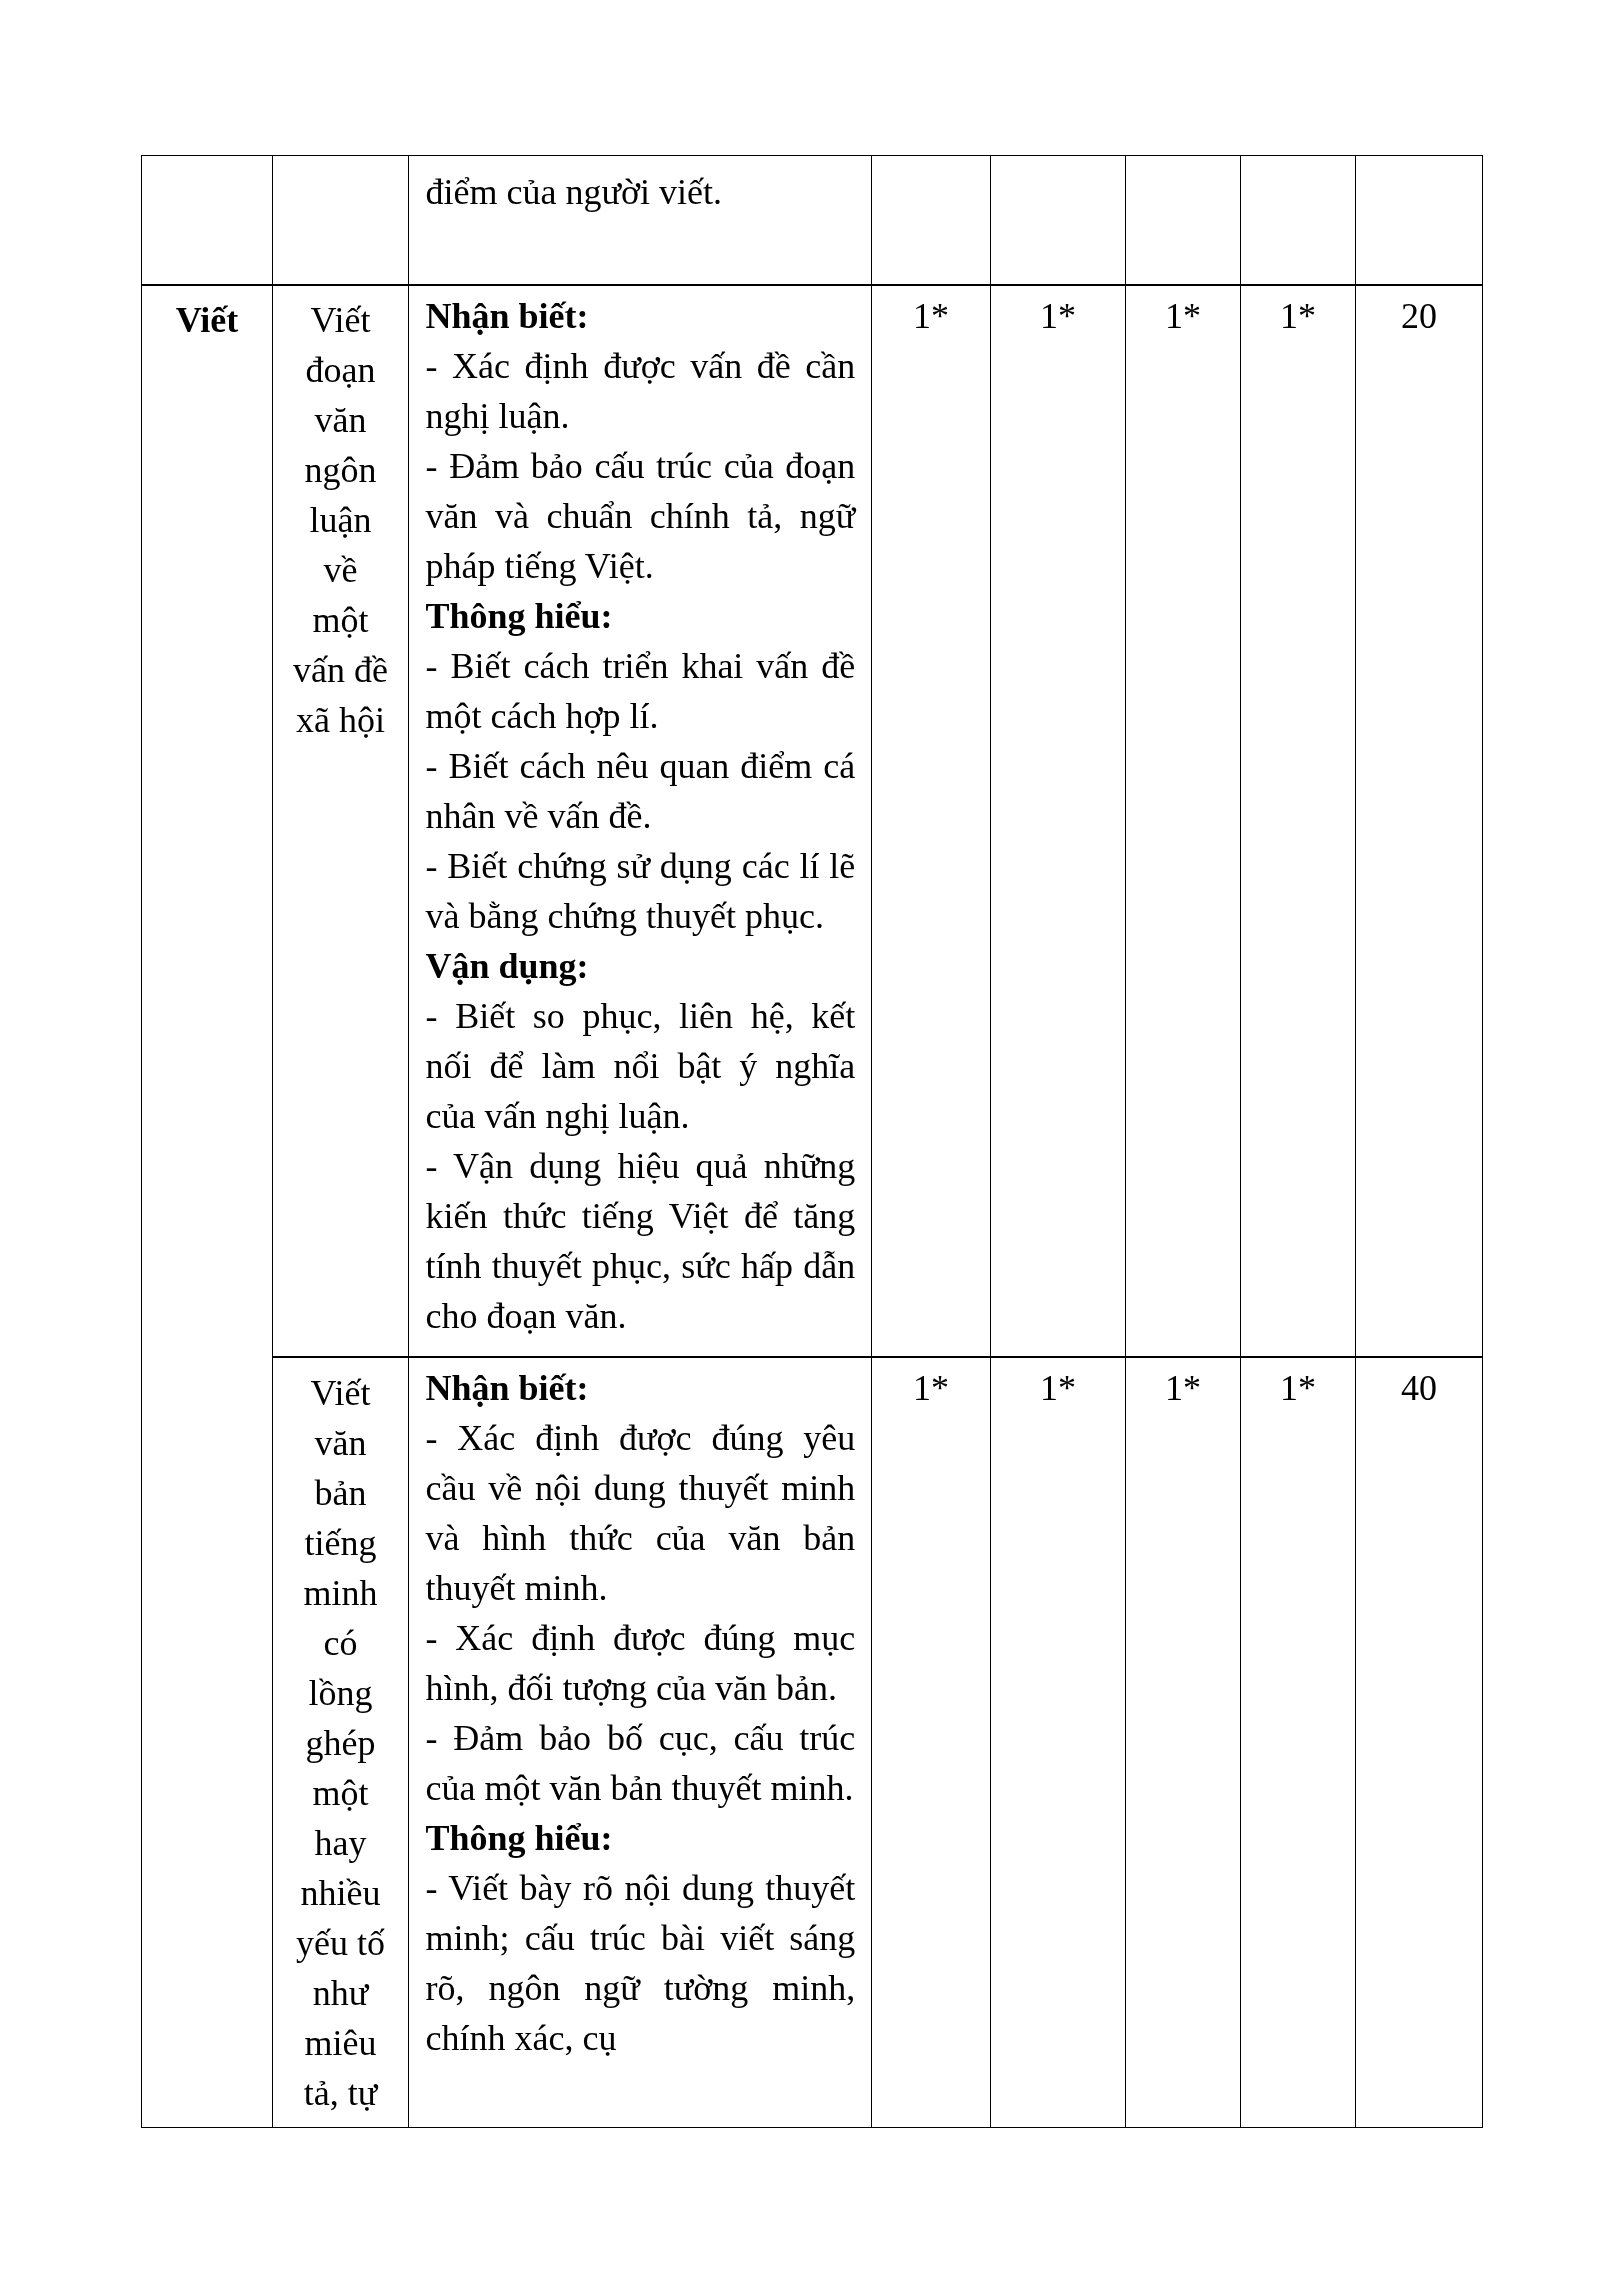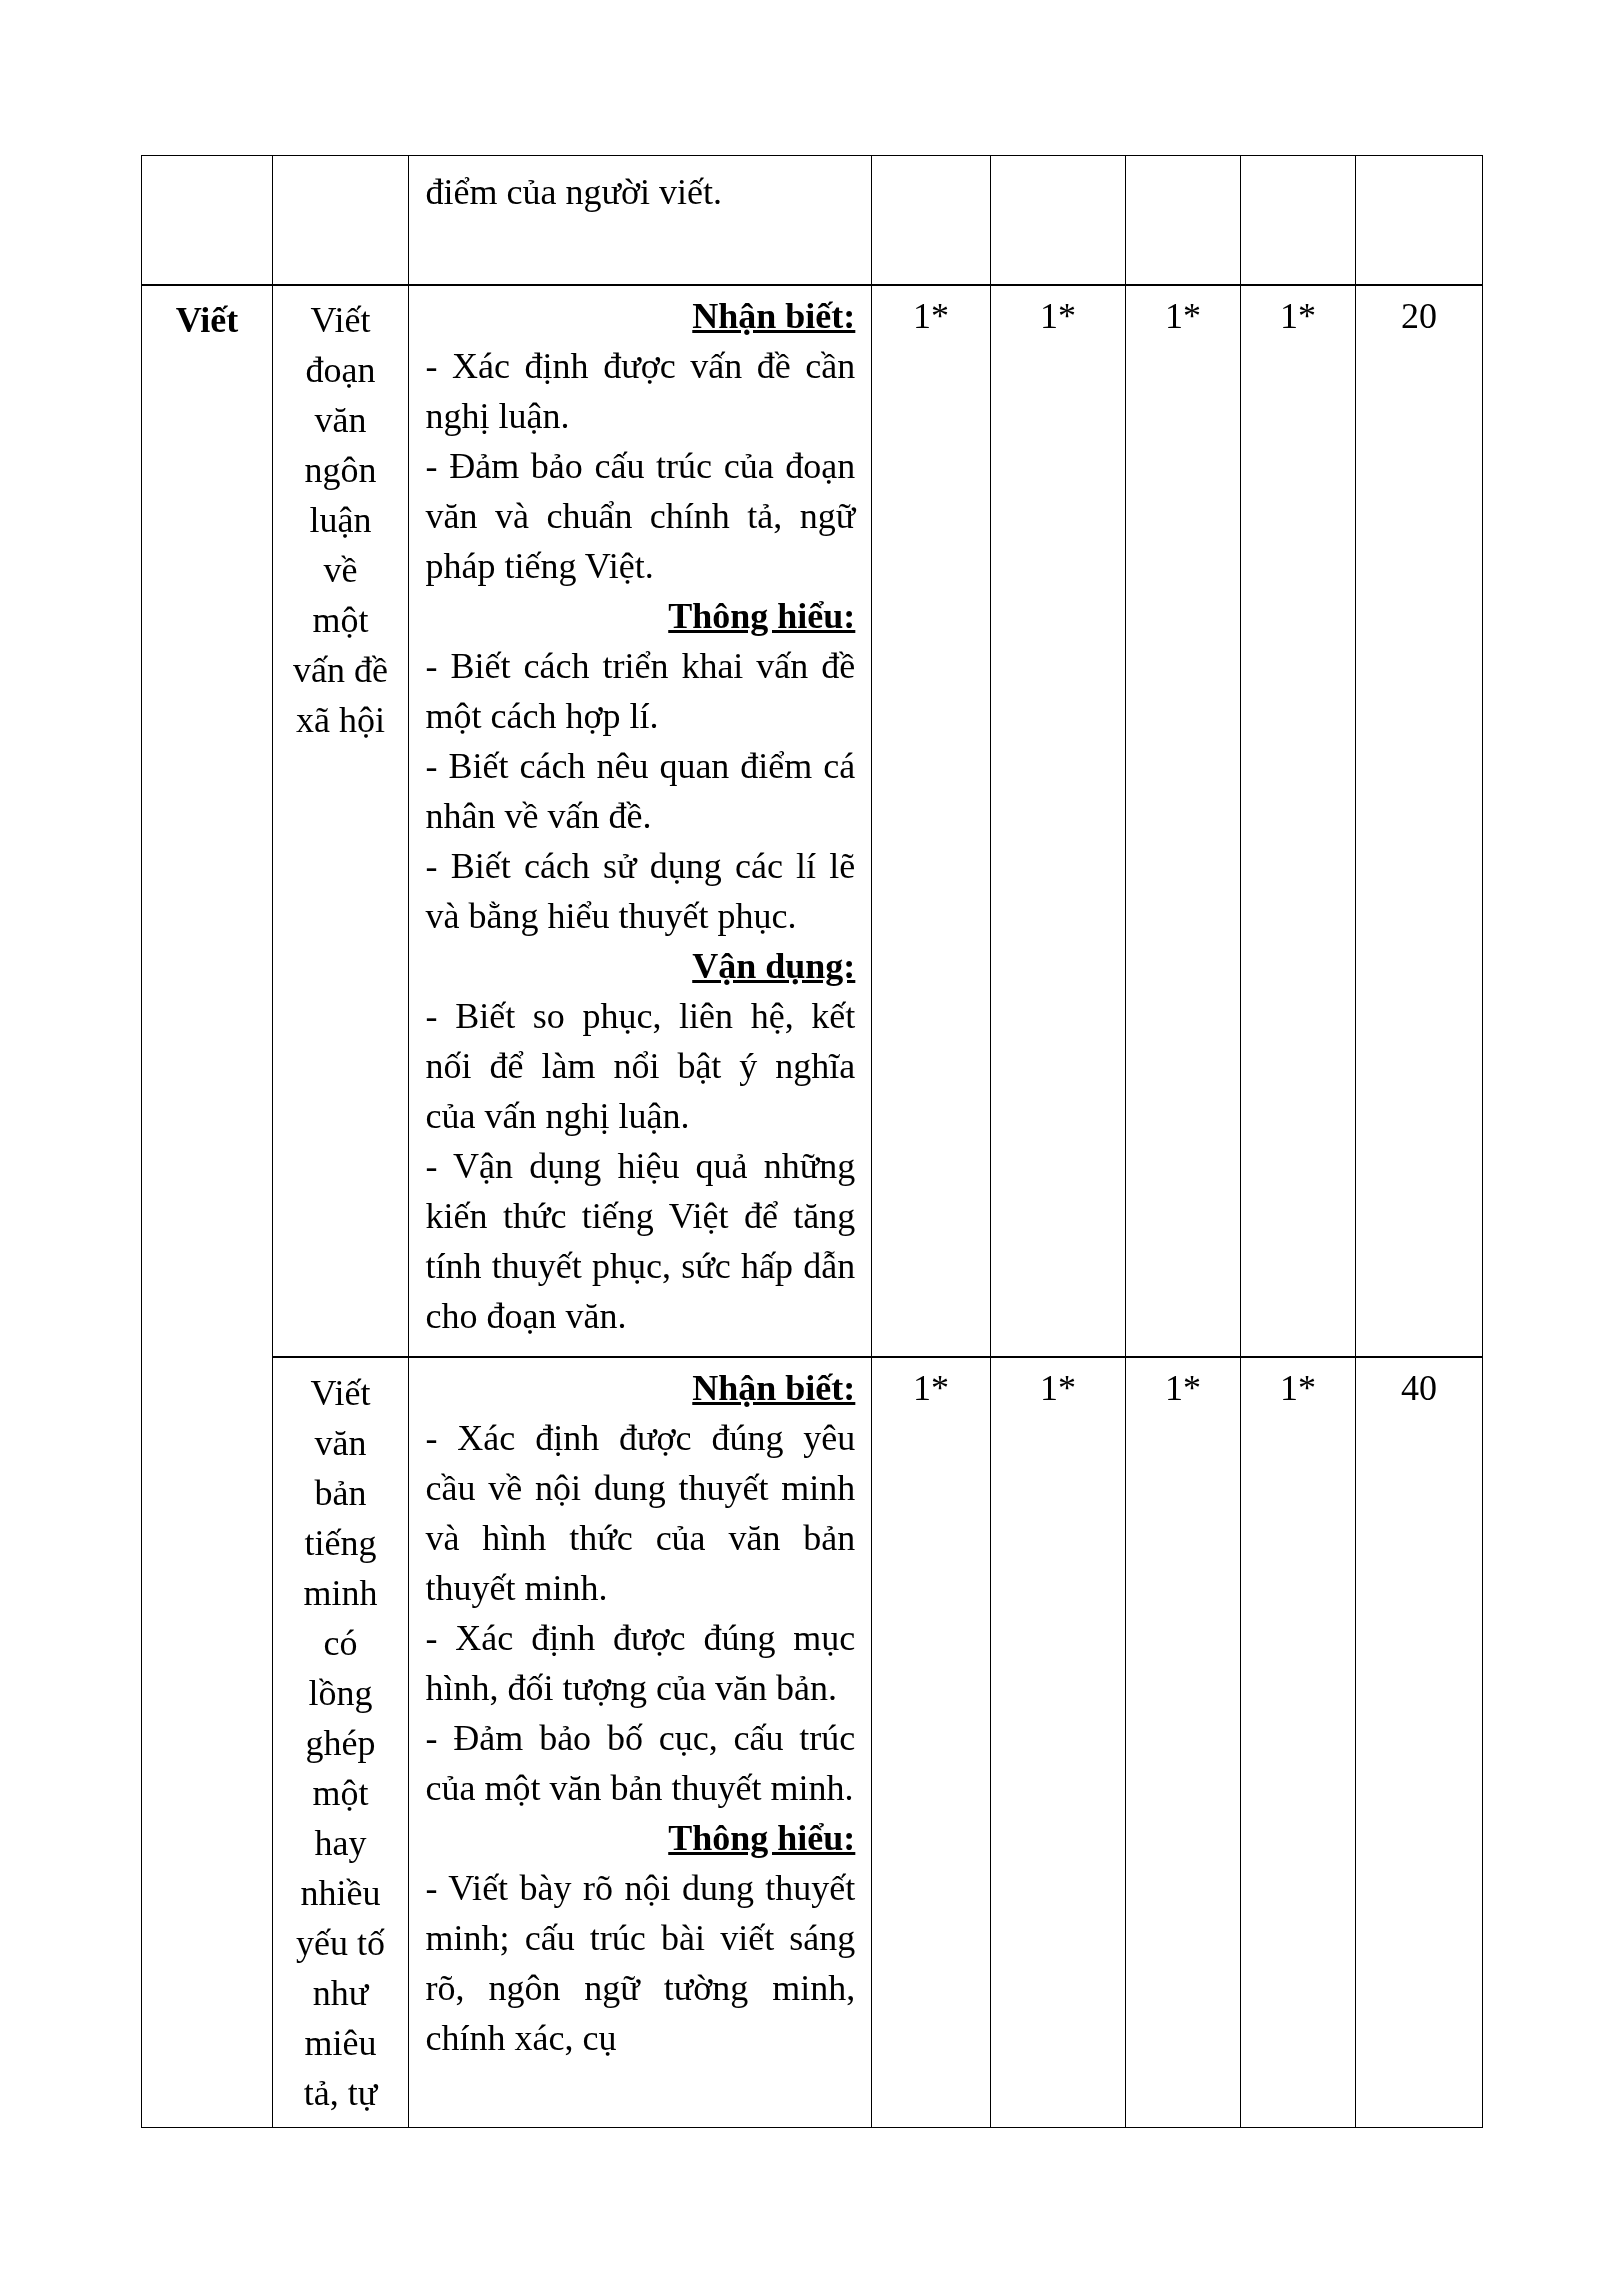--- a/index.html
+++ b/index.html
@@ -50,22 +50,21 @@
     padding: 4.7px 15.7px 0 16.5px;
   }
   td.desc.carry { padding-top: 11px; }
   td.desc p.crit {
     margin: 0;
     text-align: justify;
     text-justify: inter-word;
   }
   td.desc p.crit.head {
     font-weight: 700;
-    text-align: right;
-    text-decoration: underline;
+    text-align: left;
   }
   td.mark {
     text-align: center;
     padding-top: 4.7px;
   }
 </style>
 </head>
 <body>
 
 <table class="matrix">
@@ -107,21 +106,21 @@
           <div class="wline">vấn đề</div>
           <div class="wline">xã hội</div>
         </td>
     <td class="c desc">
           <p class="crit head">Nhận biết:</p>
           <p class="crit">- Xác định được vấn đề cần nghị luận.</p>
           <p class="crit">- Đảm bảo cấu trúc của đoạn văn và chuẩn chính tả, ngữ pháp tiếng Việt.</p>
           <p class="crit head">Thông hiểu:</p>
           <p class="crit">- Biết cách triển khai vấn đề một cách hợp lí.</p>
           <p class="crit">- Biết cách nêu quan điểm cá nhân về vấn đề.</p>
-          <p class="crit">- Biết cách sử dụng các lí lẽ và bằng hiểu thuyết phục.</p>
+          <p class="crit">- Biết chứng sử dụng các lí lẽ và bằng chứng thuyết phục.</p>
           <p class="crit head">Vận dụng:</p>
           <p class="crit">- Biết so phục, liên hệ, kết nối để làm nổi bật ý nghĩa của vấn nghị luận.</p>
           <p class="crit">- Vận dụng hiệu quả những kiến thức tiếng Việt để tăng tính thuyết phục, sức hấp dẫn cho đoạn văn.</p>
         </td>
     <td class="c mark">1*</td>
     <td class="c mark">1*</td>
     <td class="c mark">1*</td>
     <td class="c mark">1*</td>
     <td class="c mark">20</td>
   </tr>

